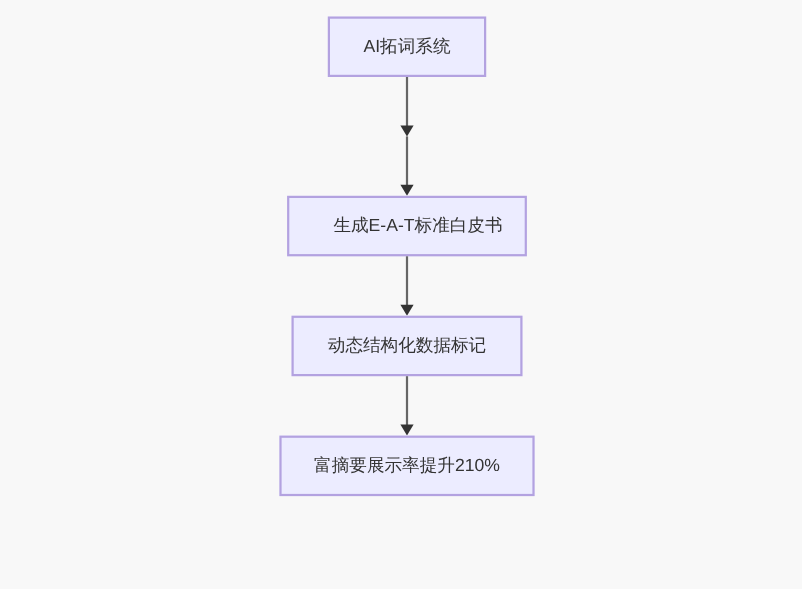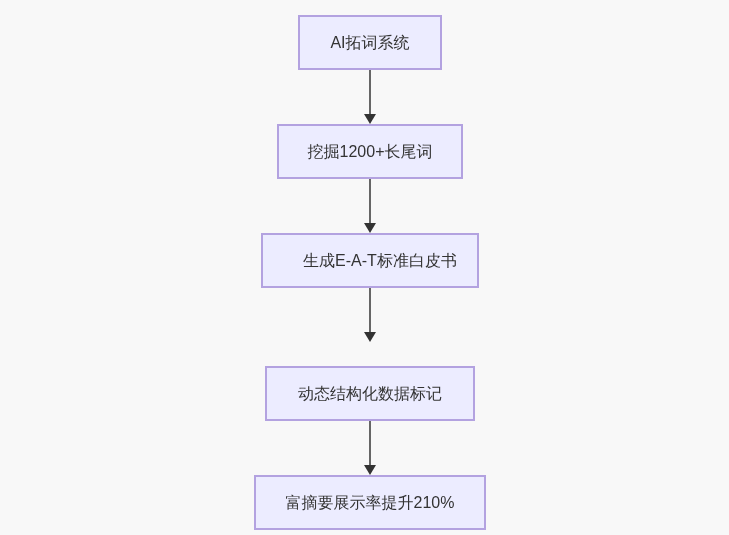--- a/index.html
+++ b/index.html
@@ -35,21 +35,21 @@
     border: 2px solid var(--node-border, #B3A2E0);
     color: var(--text, #333333);
     font-size: 16px;
     line-height: 1;
     white-space: nowrap;
     text-align: center;
   }
   .node-1 { width: 144px; }
   .node-2 { width: 186px; }
   .node-3 { width: 218px; padding-left: 20px; }
-  .node-4 { width: 210px; margin-top: 24px; }
+  .node-4 { width: 210px; }
   .node-5 { width: 232px; }
   .arrow {
     height: 54px;
     display: flex;
     flex-direction: column;
     align-items: center;
   }
   .arrow-line {
     width: 2px;
     flex: 1 1 auto;
@@ -72,23 +72,20 @@
 
     <div class="node node-1">
       <span>AI拓词系统</span>
     </div>
 
     <div class="arrow">
       <div class="arrow-line"></div>
       <div class="arrow-head"></div>
     </div>
 
-    <div class="node node-2">
-      <span>挖掘1200+长尾词</span>
-    </div>
 
     <div class="arrow">
       <div class="arrow-line"></div>
       <div class="arrow-head"></div>
     </div>
 
     <div class="node node-3">
       <span>生成E-A-T标准白皮书</span>
     </div>
 

